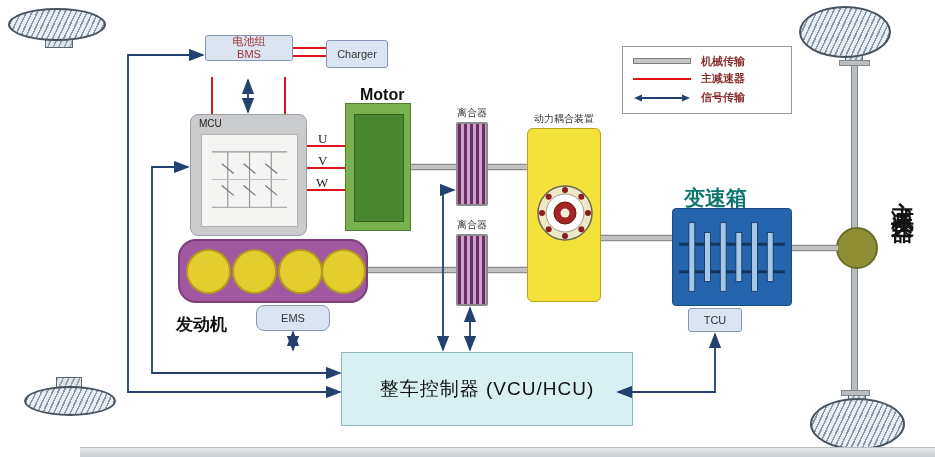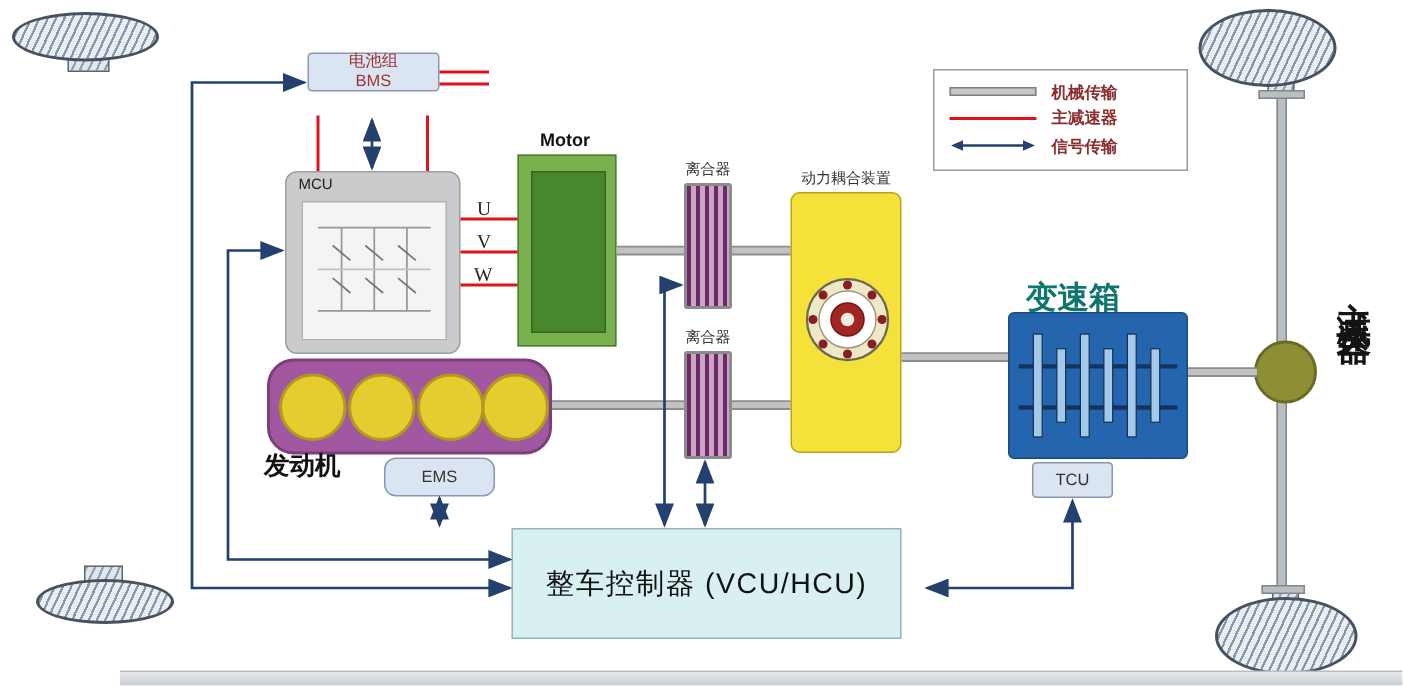--- a/index.html
+++ b/index.html
@@ -109,20 +109,23 @@
           <path d="M49,1.5 L57,5 L49,8.5 z" fill="#23406e"></path>
         </svg>
       </span>
       <span class="legend-label">信号传输</span>
     </div>
   </div>
 
   <div class="abs box-light node" style="left:205px; top:35px; width:88px; height:26px;">
     <span class="bms-text">电池组</span>
     <span class="bms-text">BMS</span>
+  </div>
+  <div class="abs box-light node" style="left:326px; top:40px; width:62px; height:28px;">
+    <span>Charger</span>
   </div>
 
   <div class="abs mcu node" style="left:190px; top:114px; width:117px; height:122px;text-align:right;">
     <span class="mcu-tag">MCU</span>
     <div class="mcu-panel">
       <svg width="95" height="91" viewBox="0 0 96 90">
         <g stroke="#999" stroke-width="1.2" fill="none">
           <path d="M10,16 H86"></path>
             <path d="M10,72 H86"></path>
           <path d="M26,16 V72"></path>
@@ -139,21 +142,21 @@
             <path d="M64,50 l12,10"></path>
         </g>
       </svg>
     </div>
   </div>
 
   <span class="abs phase node" style="left:318px; top:131px;">U</span>
   <span class="abs phase node" style="left:318px; top:153px;">V</span>
   <span class="abs phase node" style="left:316px; top:175px;">W</span>
 
-  <span class="abs node" style="left:360px; top:86px; font-size:12px; font-weight:600; color:#111;">Motor</span>
+  <span class="abs node" style="left:360px; top:86px; font-size:16px; font-weight:600; color:#111;">Motor</span>
   <div class="abs motor-box node" style="left:345px; top:103px; width:66px; height:128px;">
     <div class="motor-core"></div>
   </div>
 
   <span class="abs small-label node" style="left:447px; top:106px; width:50px;">离合器</span>
   <div class="abs clutch node" style="left:456px; top:122px; width:32px; height:84px;"></div>
   <span class="abs small-label node" style="left:447px; top:218px; width:50px;">离合器</span>
   <div class="abs clutch node" style="left:456px; top:234px; width:32px; height:72px;"></div>
 
   <span class="abs small-label node" style="left:519px; top:112px; width:90px;">动力耦合装置</span>
@@ -194,26 +197,26 @@
   <div class="abs box-light node" style="left:688px; top:308px; width:54px; height:24px;">
     <span>TCU</span>
   </div>
 
   <div class="abs engine node" style="left:178px; top:239px; width:190px; height:64px;">
     <div class="cyl" style="left:6px;"></div>
     <div class="cyl" style="left:52px;"></div>
     <div class="cyl" style="left:98px;"></div>
     <div class="cyl" style="left:141px;"></div>
   </div>
-  <span class="abs mid-label node" style="left:176px; top:299px;">发动机</span>
+  <span class="abs mid-label node" style="left:176px; top:313px;">发动机</span>
   <div class="abs box-light node" style="left:256px; top:305px; width:74px; height:26px; border-radius:8px;">
     <span>EMS</span>
   </div>
 
-  <div class="abs vcu node" style="left:341px; top:352px; width:260px; height:74px;">
+  <div class="abs vcu node" style="left:341px; top:352px; width:292px; height:74px;">
     <span>整车控制器 (VCU/HCU)</span>
   </div>
 
   <svg class="overlay" width="935" height="457" viewBox="0 0 935 457">
     <defs>
       <marker id="arr" markerWidth="9" markerHeight="7" refX="8" refY="3.5" orient="auto-start-reverse">
         <path d="M0,0 L9,3.5 L0,7 z" fill="#23406e"></path>
       </marker>
     </defs>
 

